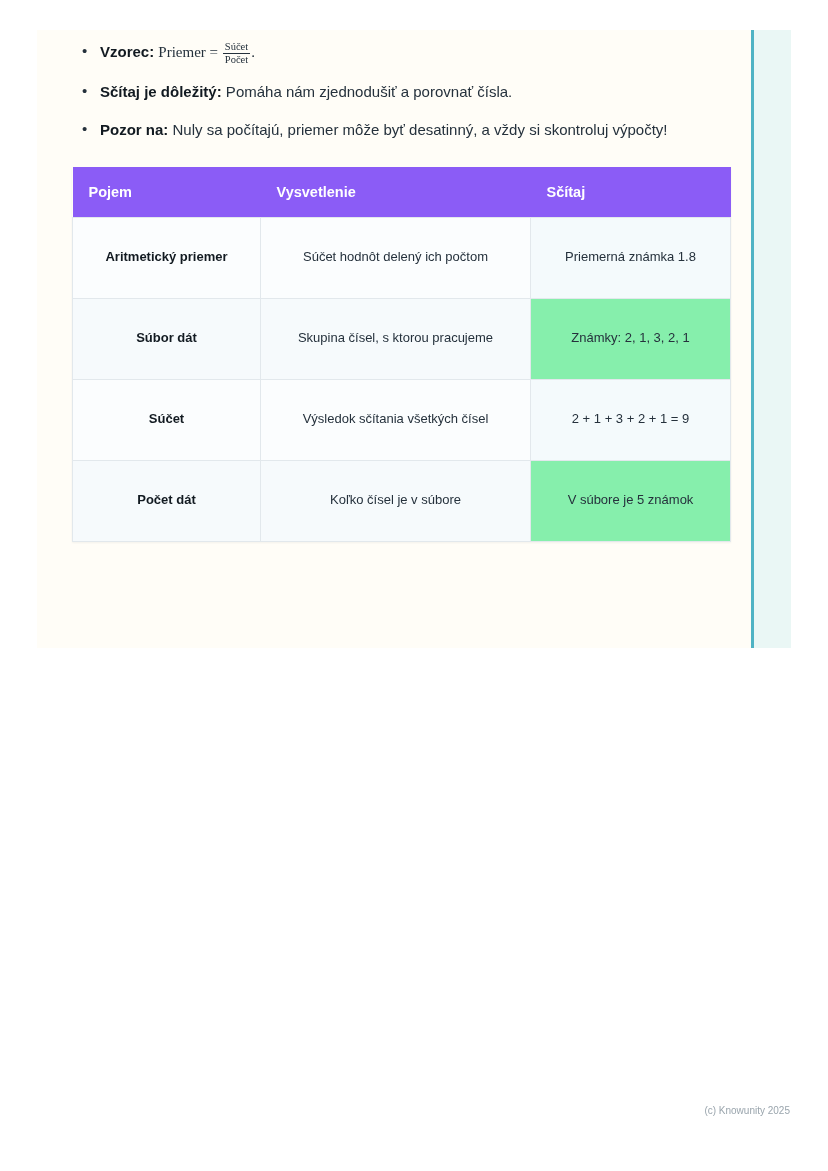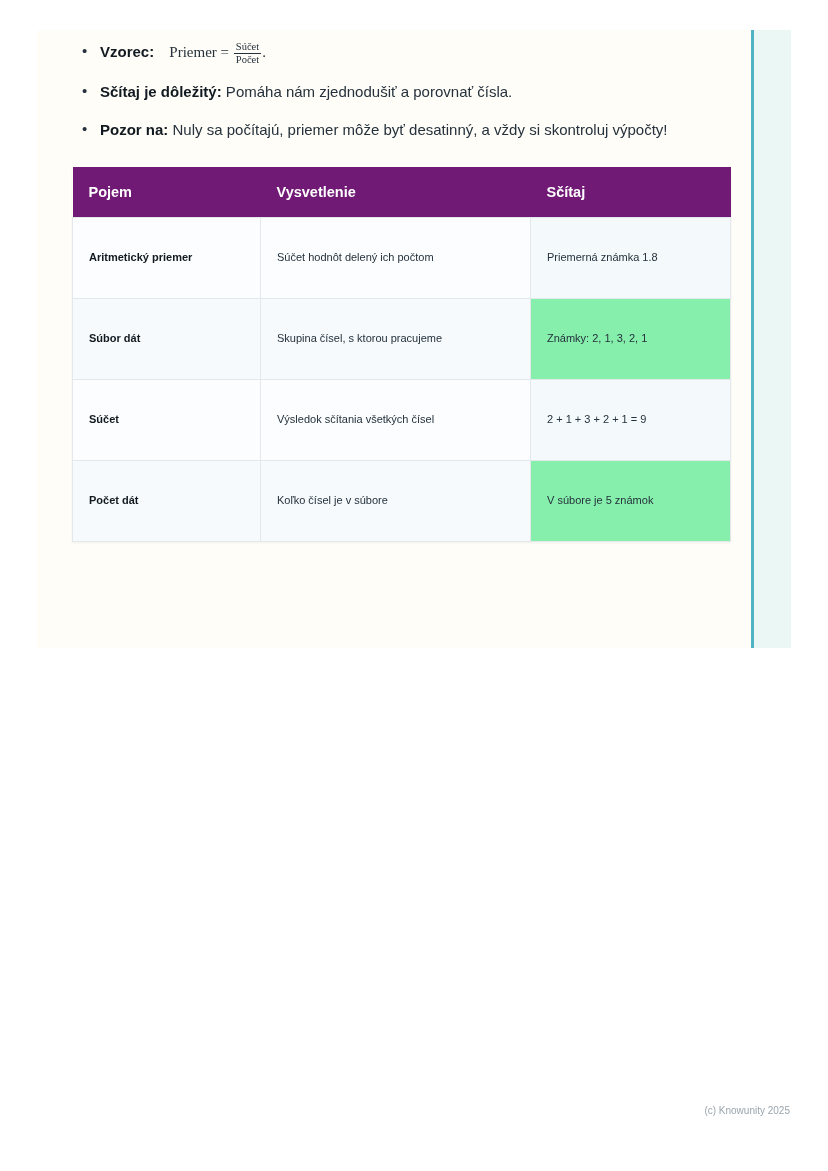--- a/index.html
+++ b/index.html
@@ -68,21 +68,20 @@
   .b-label {
     font-weight: bold;
     color: #121a21;
   }
 
   
   .math {
     font-family: "Liberation Serif", serif;
     font-size: 15px;
     white-space: nowrap;
-    margin-left: 11px;
   }
   .frac {
     display: inline-block;
     vertical-align: -0.55em;
     text-align: center;
     font-size: 10.5px;
     line-height: 1.08;
     margin: 0 1px;
   }
   .frac .num {
@@ -96,41 +95,42 @@
   }
 
   table.concepts {
     border-collapse: collapse;
     margin-top: 25px;
     width: 562px;
     table-layout: fixed;
     box-shadow: 0 1px 2px rgba(0,0,0,0.05);
   }
   table.concepts th {
-    background: #701a75;
+    background: #8b5cf6;
     color: #ffffff;
     font-size: 14.5px;
     font-weight: bold;
     text-align: left;
     padding: 17px 16px;
     border: none;
     vertical-align: middle;
   }
   table.concepts th.c1 { width: 156px; }
   table.concepts th.c2 { width: 238px; }
   table.concepts th.c3 { width: 168px; }
 
   table.concepts td {
     border: 1px solid #e2e8ec;
     padding: 15px 16px;
-    font-size: 11px;
+    font-size: 13px;
     line-height: 1.6;
     vertical-align: middle;
     color: #25313c;
     height: 50px;
+    text-align: center;
   }
   table.concepts td.term {
     font-weight: bold;
     color: #121a21;
     background: #fbfdfe;
   }
   table.concepts td.expl {
     background: #fbfdfe;
     margin-top: 32px;
   }

